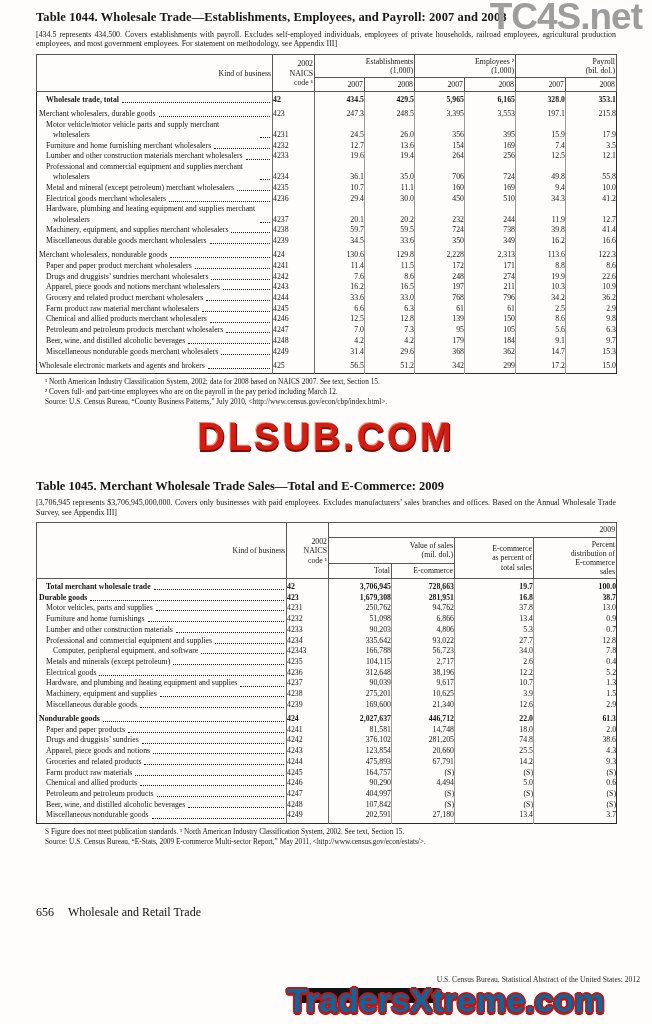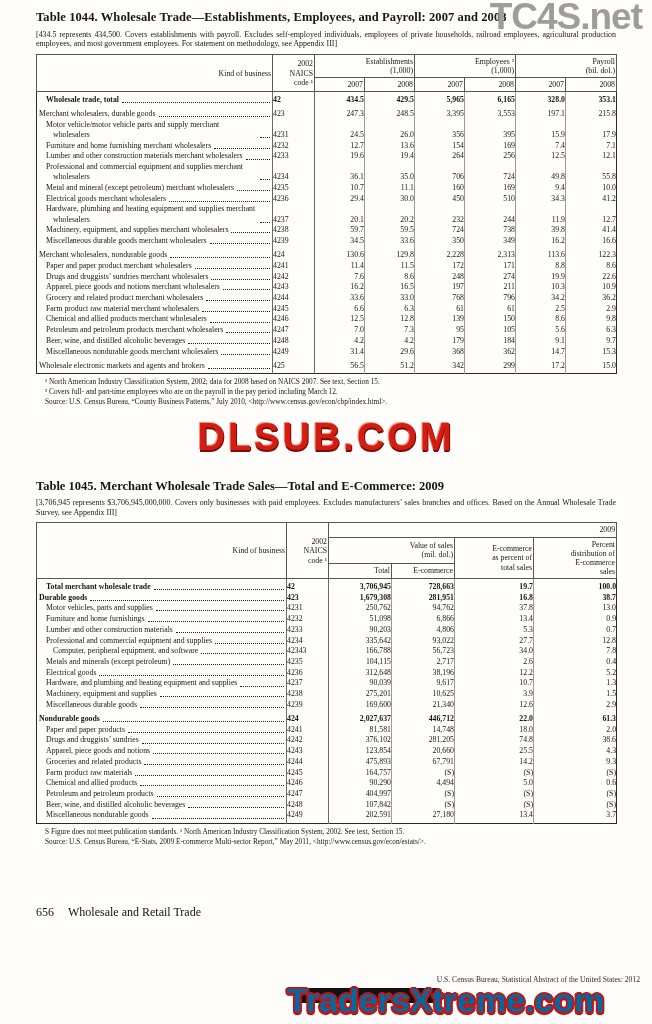--- a/index.html
+++ b/index.html
@@ -168,21 +168,21 @@
               <span class="kt ind1">Furniture and home furnishing merchant wholesalers</span>
               <span class="ld"></span>
             </div>
           </td>
           <td class="naics">4232</td>
           <td class="num">12.7</td>
           <td class="num">13.6</td>
           <td class="num">154</td>
           <td class="num">169</td>
           <td class="num">7.4</td>
-          <td class="num">7.1</td>
+          <td class="num">3.5</td>
         </tr>
         <tr>
           <td class="kind">
             <div class="kw">
               <span class="kt ind1">Lumber and other construction materials merchant wholesalers</span>
               <span class="ld"></span>
             </div>
           </td>
           <td class="naics">4233</td>
           <td class="num">19.6</td>

